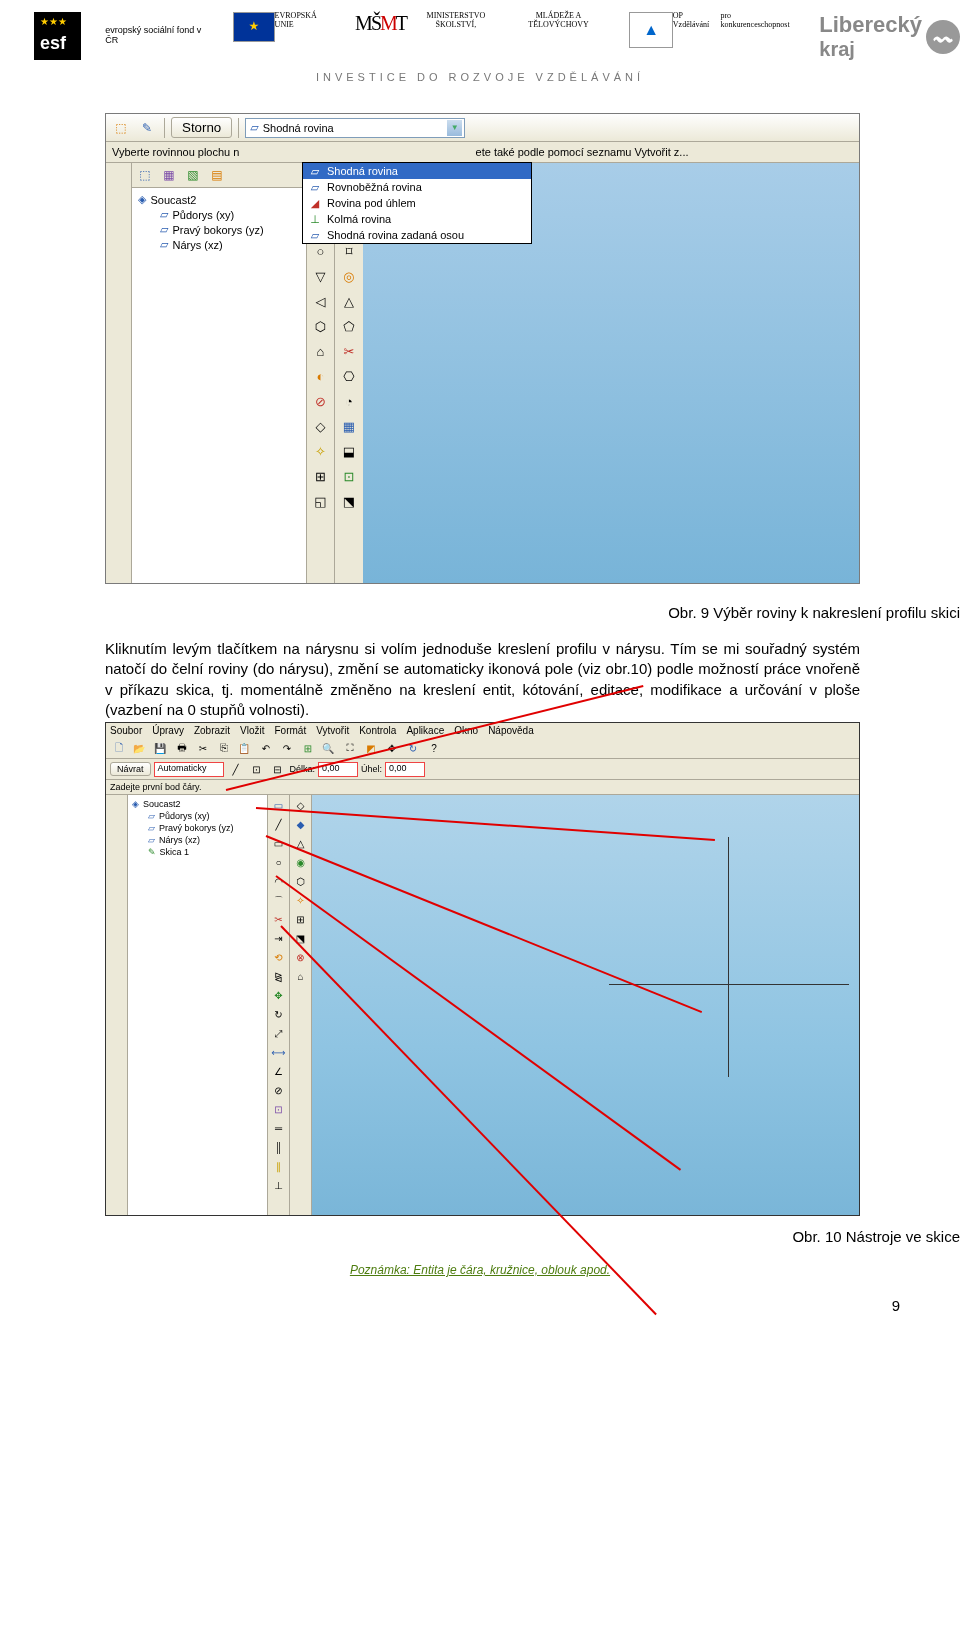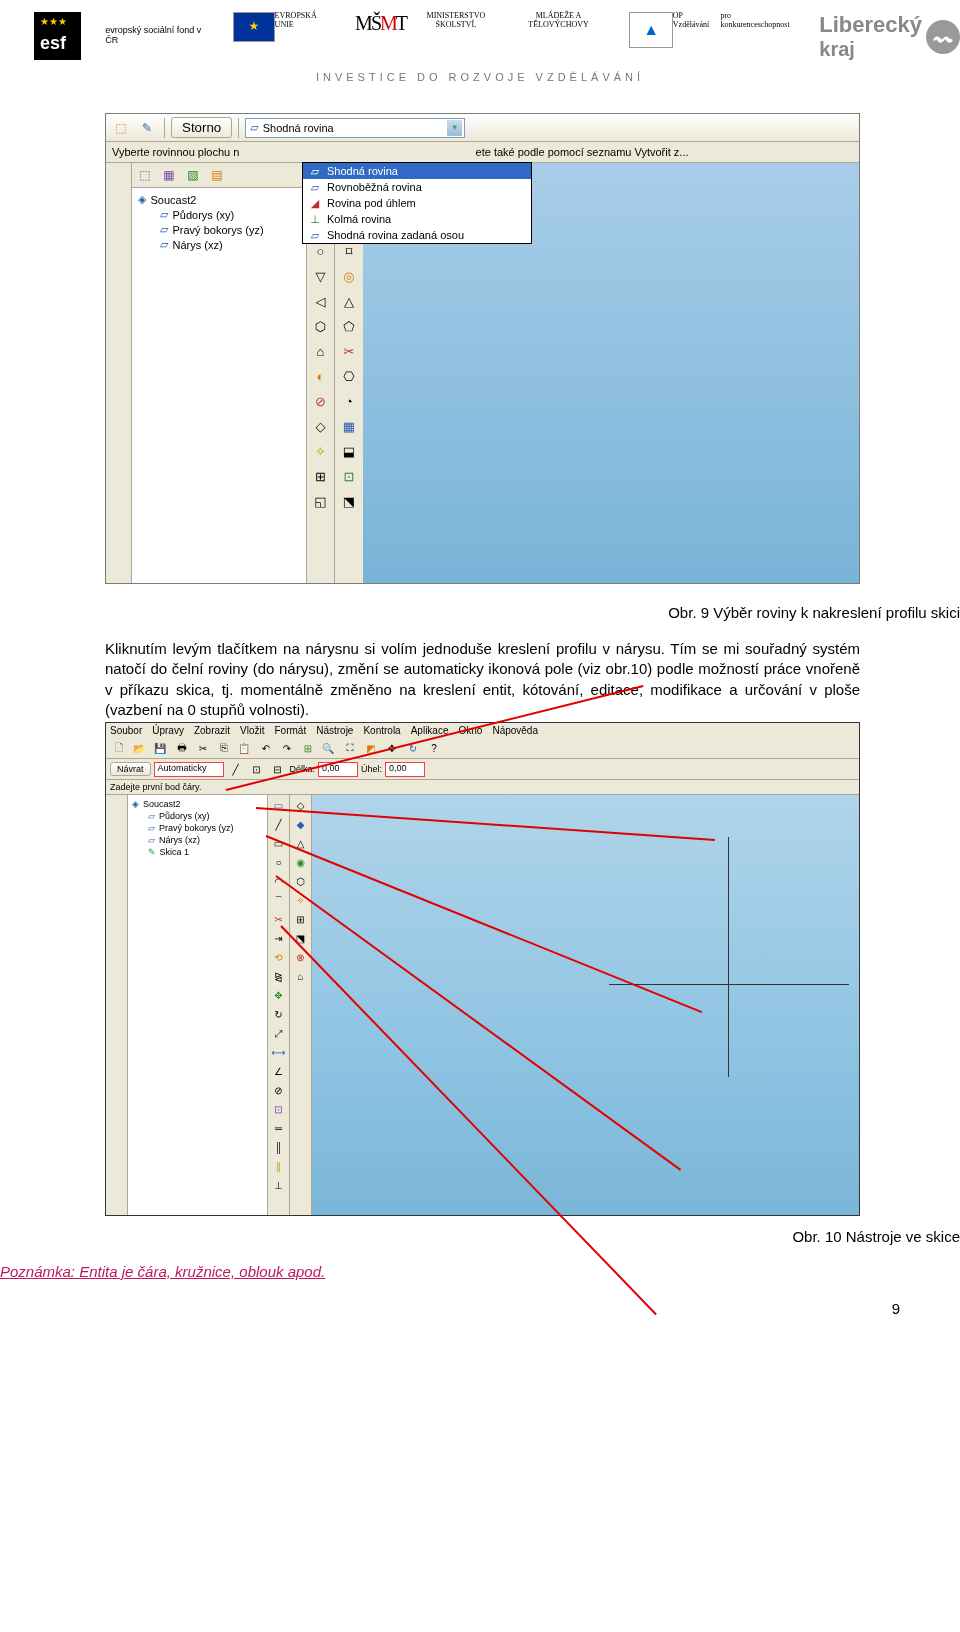--- a/index.html
+++ b/index.html
@@ -47,21 +47,21 @@
   .tree-item { display: flex; align-items: center; gap: 4px; padding: 1px 0; }
   .vtool-col { width: 28px; background: #ece9d8; border-right: 1px solid #aca899; display: flex; flex-direction: column; padding: 2px 0; gap: 3px; }
   .vtool-col.col2 { border-right: none; }
   .vt { width: 24px; height: 22px; margin: 0 auto; display: flex; align-items: center; justify-content: center; font-size: 13px; border: 1px solid transparent; cursor: pointer; }
   .canvas1 { flex: 1; background: linear-gradient(#a8cde8,#78b4d8); }
   
   
   .body-text { margin: 0 100px 0 105px; font-size: 15px; line-height: 1.35; text-align: justify; }
   .body-text p { margin-bottom: 2px; }
   .caption { text-align: right; font-size: 15px; margin: 12px 0 18px; }
-  .note { text-align: left; font-size: 15px; color: #be185d; text-decoration: underline; font-style: italic; margin: 10px 0; }
+  .note { text-align: center; font-size: 12px; color: #4d7c0f; text-decoration: underline; font-style: italic; margin: 10px 0; }
   .note span.u { text-decoration: underline; }
   .pagenum { text-align: right; margin: 20px 60px 20px 0; font-size: 15px; }
   
   
   .ss2 { margin: 0 100px 10px 105px; border: 1px solid #333; font-family: Tahoma, sans-serif; font-size: 9px; position: relative; }
   .titlebar2 { background: linear-gradient(#3a6ed5,#1c3d99); color: #fff; padding: 3px 6px; font-size: 10px; font-weight: bold; }
   .menubar2 { background: #ece9d8; padding: 2px 4px; display: flex; gap: 10px; font-size: 10px; }
   .tb2 { background: #ece9d8; border-bottom: 1px solid #aca899; padding: 2px 4px; display: flex; align-items: center; gap: 3px; }
   .tb2-ico { width: 18px; height: 16px; display: inline-flex; align-items: center; justify-content: center; font-size: 10px; }
   .input2 { border: 1px solid #ef4444; background: #fff; padding: 0 3px; height: 15px; font-size: 9px; }
@@ -235,21 +235,21 @@
   <p>Kliknutím levým tlačítkem na nárysnu si volím jednoduše kreslení profilu v nárysu. Tím se mi souřadný systém natočí do čelní roviny (do nárysu), změní se automaticky ikonová pole (viz obr.10) podle možností práce vnořeně v příkazu skica, tj. momentálně změněno na kreslení entit, kótování, editace, modifikace a určování v ploše (vazbení na 0 stupňů volnosti).</p>
 </div>
 
 <div class="ss2">
   <div class="menubar2">
     <span>Soubor</span>
     <span>Úpravy</span>
     <span>Zobrazit</span>
     <span>Vložit</span>
     <span>Formát</span>
-    <span>Nástroje</span>
+    <span>Vytvořit</span>
     <span>Kontrola</span>
     <span>Aplikace</span>
     <span>Okno</span>
     <span>Nápověda</span>
   </div>
   <div class="tb2">
     <span class="tb2-ico c-blue">🗋</span>
     <span class="tb2-ico c-yel">📂</span>
     <span class="tb2-ico c-blue">💾</span>
     <span class="tb2-ico">🖶</span>

